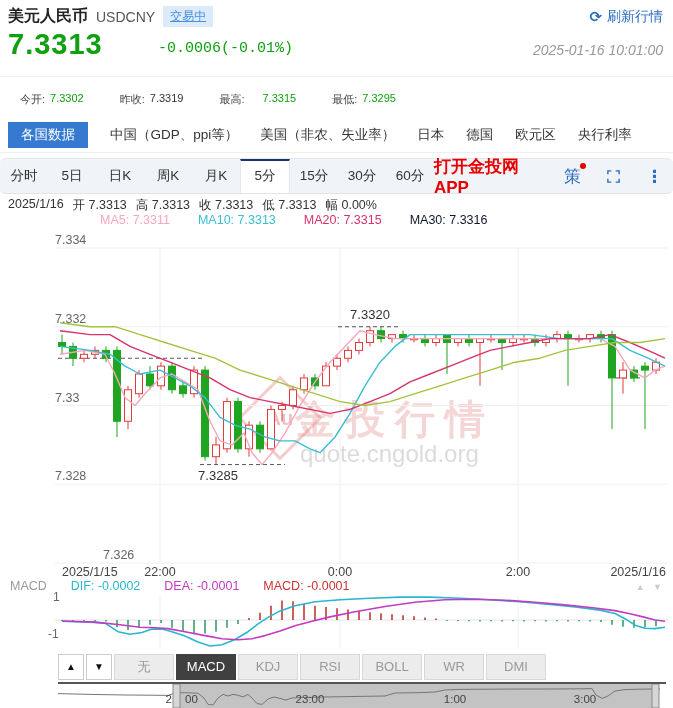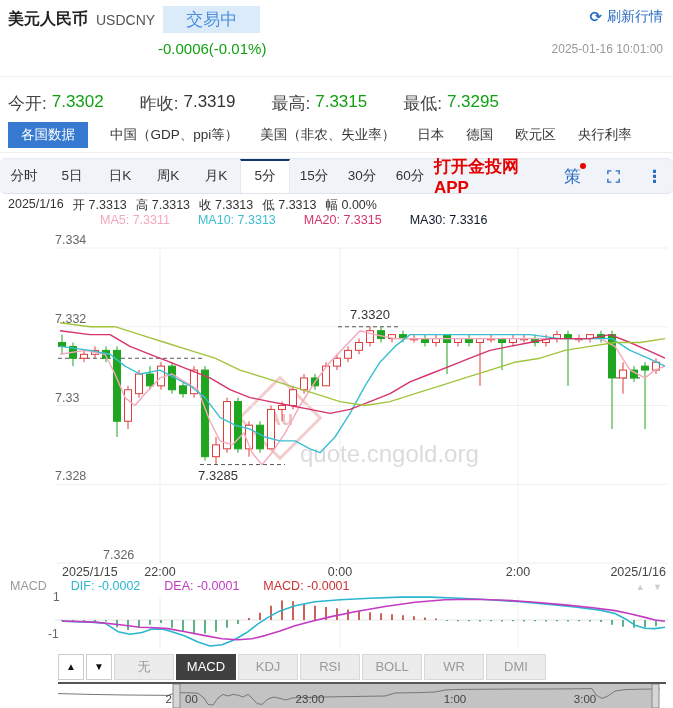--- a/index.html
+++ b/index.html
@@ -3,29 +3,29 @@
 <meta charset="utf-8">
 <style>
   html,body{margin:0;padding:0;background:#fff;}
   body{width:673px;height:708px;font-family:"Liberation Sans","DejaVu Sans",sans-serif;overflow:hidden;}
   #app{position:relative;width:673px;height:708px;background:#fff;}
   .abs{position:absolute;}
   
   .hdr{left:8px;top:6px;display:flex;align-items:center;gap:8px;}
   .hdr .title{font-size:16px;font-weight:bold;color:#222;}
   .hdr .sym{font-size:14px;color:#555;}
-  .badge{font-size:17px;color:#4a8fdc;background:#dcebfa;padding:2px 23px;}
+  .badge{font-size:12px;color:#4a8fdc;background:#dcebfa;padding:2px 7px;text-decoration:underline;}
   .refresh{right:10px;top:8px;display:flex;align-items:center;gap:5px;color:#2b6dc0;font-size:14px;cursor:pointer;}
   .refresh .ic{font-size:15px;font-weight:bold;}
   .price{left:8px;top:28px;font-size:29px;font-weight:bold;color:#11a011;letter-spacing:1px;}
-  .chg{left:158px;top:40px;font-size:15px;color:#11a011;}
-  .ts{right:10px;top:42px;font-size:12px;color:#999;}
+  .chg{left:158px;top:40px;font-size:15px;color:#11a011;font-family:Liberation Mono, monospace;}
+  .ts{right:10px;top:42px;font-size:14px;color:#999;font-style:italic;}
   .div1{left:0;top:76px;width:673px;border-top:1px solid #efefef;}
   
-  .stats{left:8px;top:92px;display:flex;gap:36px;font-size:17px;}
+  .stats{left:20px;top:92px;display:flex;gap:36px;font-size:11px;}
   .stats .lb{color:#444;}
   .stats .g{color:#11a011;}
   .stats .d{color:#333;}
   
   .navtabs{left:8px;top:120px;width:660px;display:flex;align-items:center;gap:22px;font-size:13.5px;color:#333;height:30px;}
   .navtabs .ntab{cursor:pointer;white-space:nowrap;}
   .navtabs .active{background:#3579d0;color:#fff;padding:4px 13px;}
   .div2{left:0;top:152px;width:673px;border-top:1px solid #eee;}
   
   .pbar{left:0;top:158px;width:673px;height:34px;background:#f0f3f8;border-top:1px solid #e4e9f1;border-bottom:1px solid #dfe4ec;display:flex;align-items:stretch;border-radius:6px;}
@@ -72,34 +72,35 @@
   <div class="abs hdr">
     <span class="title">美元人民币</span>
     <span class="sym">USDCNY</span>
     <span class="badge">交易中</span>
   </div>
   <div class="abs refresh">
     <span class="ic">⟳</span>
     <span>刷新行情</span>
   </div>
 
+  <div class="abs price">7.3313</div>
   <div class="abs chg">-0.0006(-0.01%)</div>
   <div class="abs ts">2025-01-16 10:01:00</div>
   <div class="abs div1"></div>
 
   <div class="abs stats" id="stats-row">
       <div style="display: flex; gap: 5px;">
         <div class="lb">今开:</div>
         <div class="g">7.3302</div>
       </div>
       <div style="display: flex; gap: 5px;">
         <div class="lb">昨收:</div>
         <div class="d">7.3319</div>
       </div>
-      <div style="display: flex; gap: 5px;">
+      <div style="display: flex; gap: 18px;">
         <div class="lb">最高:</div>
         <div class="g">7.3315</div>
       </div>
       <div style="display: flex; gap: 5px;">
         <div class="lb">最低:</div>
         <div class="g">7.3295</div>
       </div>
     </div>
 
   <div class="abs navtabs" id="nation-tabs">
@@ -146,20 +147,21 @@
   <div class="abs marow" id="ma-row">
       <div style="color: rgb(245, 168, 189);">MA5: 7.3311</div>
       <div style="color: rgb(57, 190, 210);">MA10: 7.3313</div>
       <div style="color: rgb(214, 51, 108);">MA20: 7.3315</div>
       <div style="color: #0f172a;">MA30: 7.3316</div>
     </div>
 
   <div class="abs wm-au">
       <span>Au</span>
     </div>
+  <div class="abs wm-brand">金投行情</div>
   <div class="abs wm-url">quote.cngold.org</div>
 
   <svg id="main-chart" class="abs" style="left:0;top:228px" width="673" height="337" viewBox="0 228 673 337">
       <line x1="55" y1="248" x2="668" y2="248" stroke="#efefef" stroke-width="1"></line>
       <line x1="55" y1="326.74999999999125" x2="668" y2="326.74999999999125" stroke="#efefef" stroke-width="1"></line>
       <line x1="55" y1="405.4999999999825" x2="668" y2="405.4999999999825" stroke="#efefef" stroke-width="1"></line>
       <line x1="55" y1="484.24999999997374" x2="668" y2="484.24999999997374" stroke="#efefef" stroke-width="1"></line>
       <line x1="55" y1="563" x2="668" y2="563" stroke="#efefef" stroke-width="1"></line>
       <line x1="160" y1="248" x2="160" y2="563" stroke="#efefef" stroke-width="1"></line>
       <line x1="340" y1="248" x2="340" y2="563" stroke="#efefef" stroke-width="1"></line>

